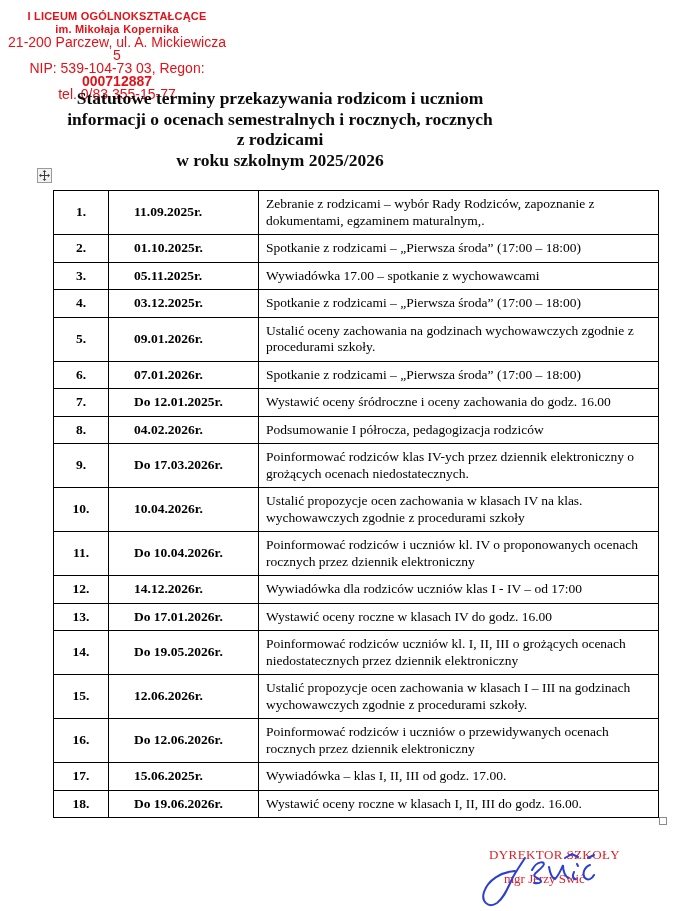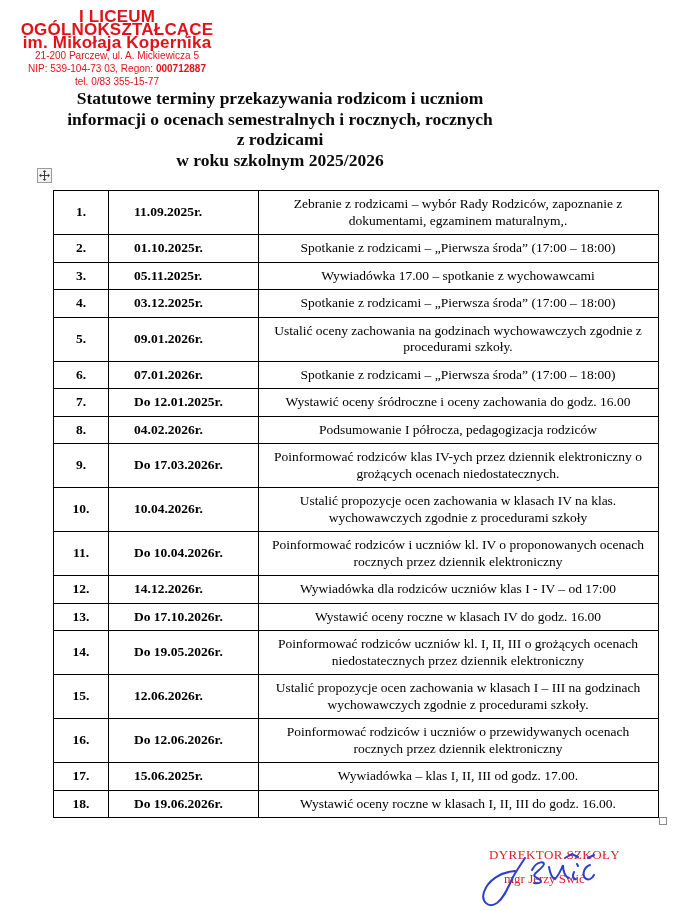--- a/index.html
+++ b/index.html
@@ -6,22 +6,22 @@
   body{
     width:700px;height:911px;position:relative;background:#ffffff;
     font-family:"Liberation Serif", serif;color:#000;overflow:hidden;
   }
   
   .letterhead{
     position:absolute;left:8px;top:10px;width:218px;text-align:center;
     font-family:"Liberation Sans", sans-serif;color:var(--stamp-red,#e31219);
     line-height:13px;
   }
-  .letterhead .lh-bold{font-size:17px;font-weight:bold;letter-spacing:.2px;}
-  .letterhead .lh-small{font-size:10px;}
+  .letterhead .lh-bold{font-size:11px;font-weight:bold;letter-spacing:.2px;}
+  .letterhead .lh-small{font-size:14px;}
   .letterhead .lh-regon{font-weight:bold;text-align:right;}
   
   .doc-title{
     position:absolute;left:0;top:88px;width:560px;text-align:center;
     font-weight:bold;font-size:17.5px;line-height:20.5px;color:#0b0b0b;
     font-family:"Liberation Serif", serif;
   }
   
   .table-move{
     position:absolute;left:37px;top:168px;width:15px;height:15px;
@@ -33,21 +33,21 @@
   table.schedule{
     position:absolute;left:53px;top:190px;width:606px;
     border-collapse:collapse;table-layout:fixed;
   }
   table.schedule td{
     border:1.5px solid #000;vertical-align:middle;
     font-size:13.5px;line-height:16.5px;
   }
   td.c-no{width:50px;text-align:center;font-weight:bold;font-size:13px;padding:5px 2px;}
   td.c-date{width:120px;font-weight:bold;padding:5px 4px 5px 25px;}
-  td.c-desc{padding:5px 8px 5px 7px;text-align:center;}
+  td.c-desc{padding:5px 8px 5px 7px;}
   
   .table-resize{
     position:absolute;left:659px;top:817px;width:8px;height:8px;
     border:1.5px solid #8a8a8a;background:#fff;box-sizing:border-box;
   }
   
   .sig-role{
     position:absolute;left:489px;top:847px;color:var(--signature-red,#e02028);
     font-size:13px;letter-spacing:.4px;font-family:"Liberation Serif", serif;
   }
@@ -144,21 +144,21 @@
       <td class="c-date">Do 10.04.2026r.</td>
       <td class="c-desc">Poinformować rodziców i uczniów kl. IV o proponowanych ocenach rocznych przez dziennik elektroniczny</td>
     </tr>
       <tr>
       <td class="c-no">12.</td>
       <td class="c-date">14.12.2026r.</td>
       <td class="c-desc">Wywiadówka dla rodziców uczniów klas I - IV – od 17:00</td>
     </tr>
       <tr>
       <td class="c-no">13.</td>
-      <td class="c-date">Do 17.10.2026r.</td>
+      <td class="c-date">Do 17.01.2026r.</td>
       <td class="c-desc">Wystawić oceny roczne w klasach IV do godz. 16.00</td>
     </tr>
       <tr>
       <td class="c-no">14.</td>
       <td class="c-date">Do 19.05.2026r.</td>
       <td class="c-desc">Poinformować rodziców uczniów kl. I, II, III o grożących ocenach niedostatecznych przez dziennik elektroniczny</td>
     </tr>
       <tr>
       <td class="c-no">15.</td>
       <td class="c-date">12.06.2026r.</td>

